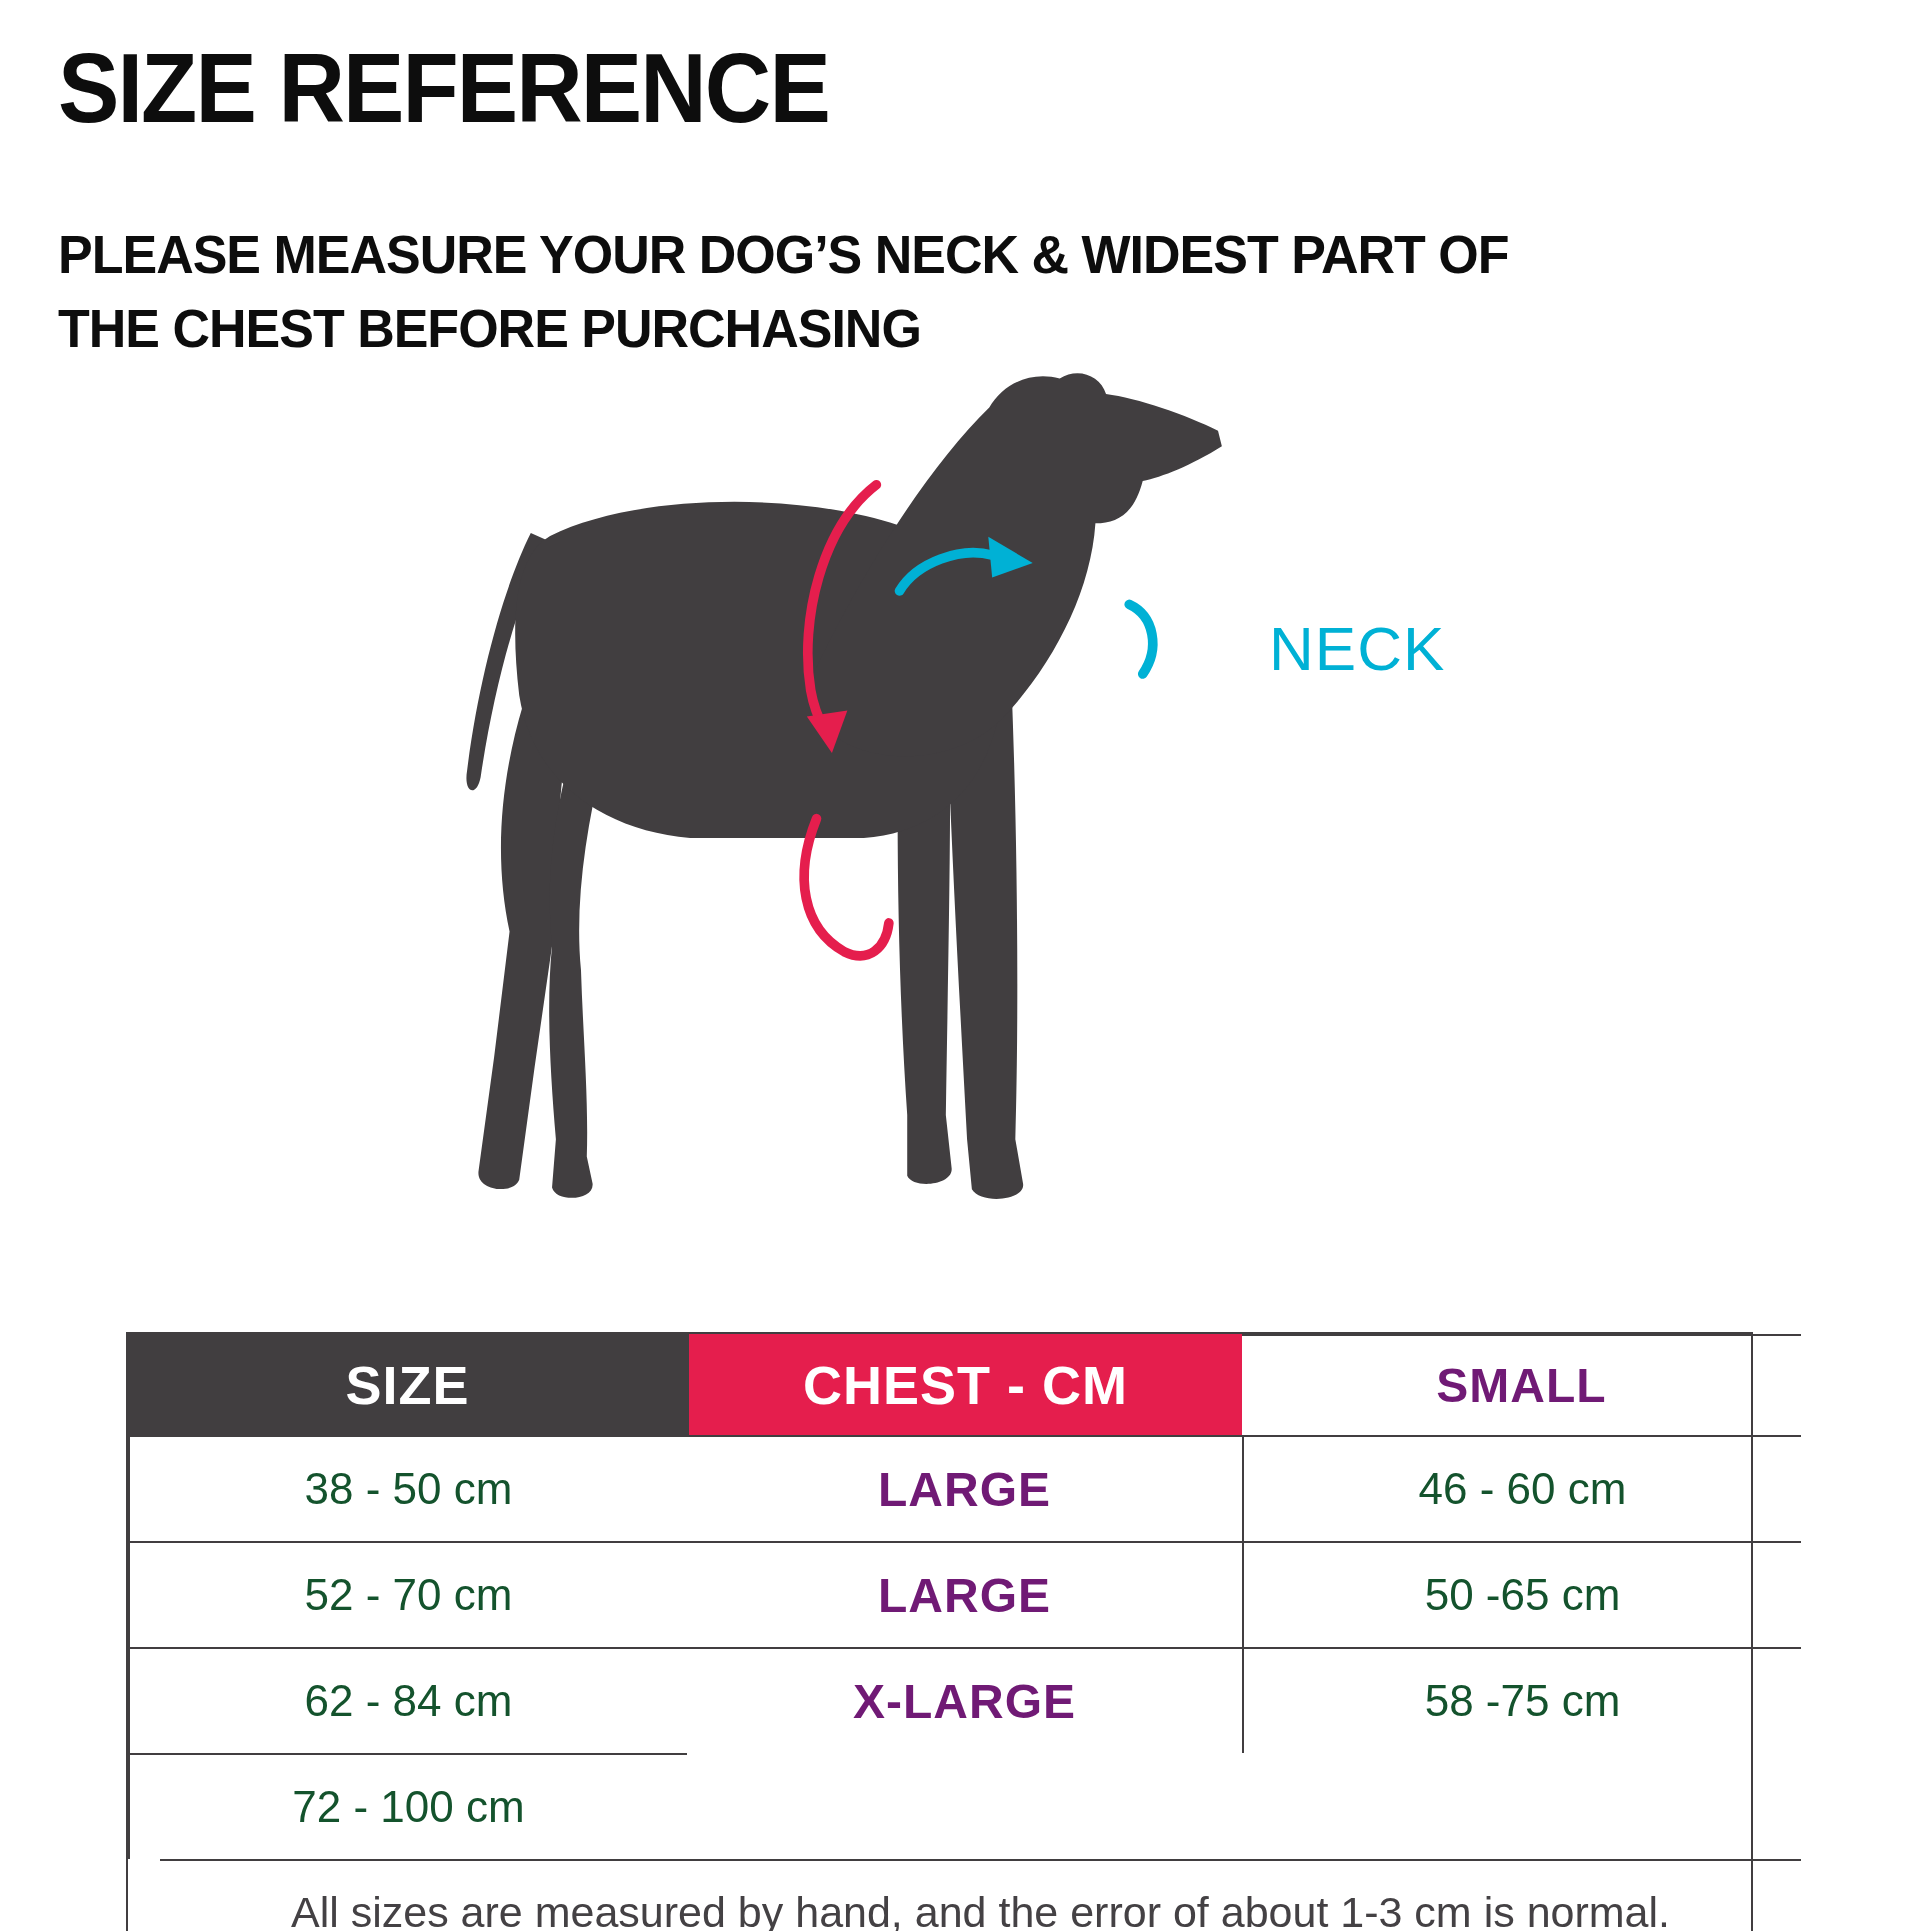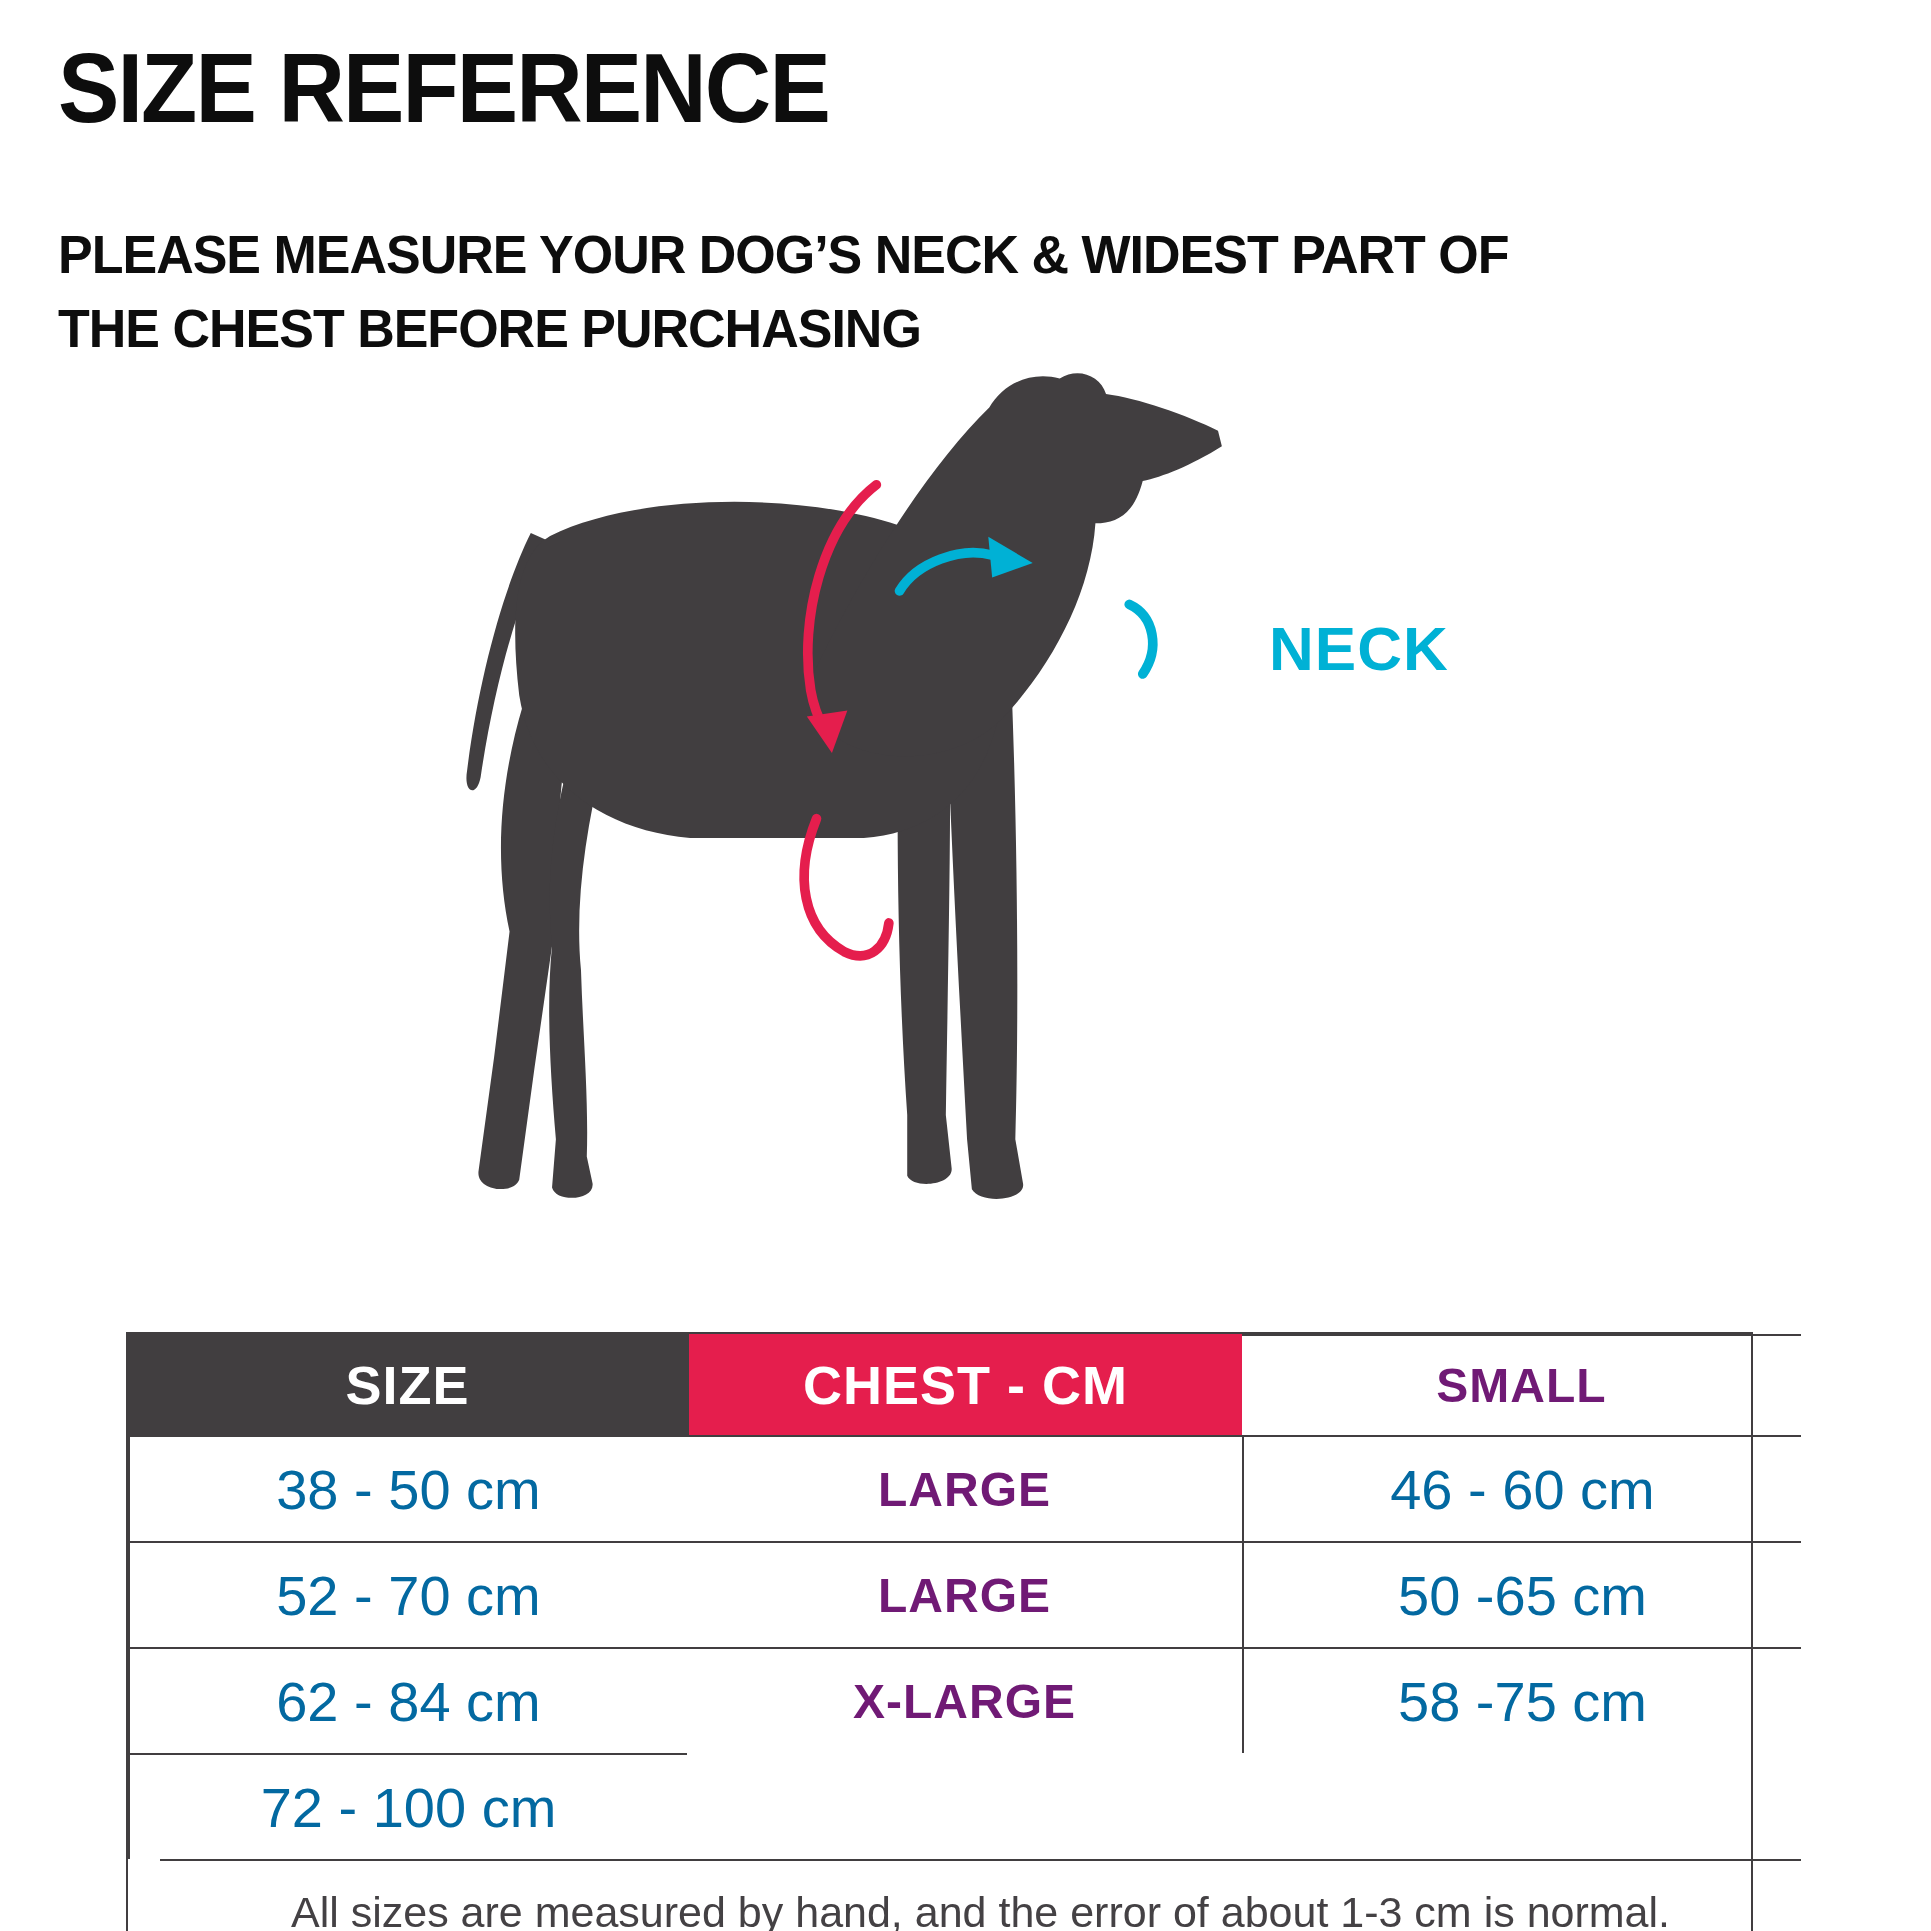--- a/index.html
+++ b/index.html
@@ -50,21 +50,21 @@
   }
   .illustration svg { position: absolute; left: 0; top: 0; }
   .ink { fill: var(--dark, #413E40); }
   .stroke-red  { stroke: var(--red, #E51E4D);  fill: none; stroke-width: 10; stroke-linecap: round; }
   .stroke-cyan { stroke: var(--cyan, #00B1D5); fill: none; stroke-width: 10; stroke-linecap: round; }
   .fill-red  { fill: var(--red, #E51E4D); }
   .fill-cyan { fill: var(--cyan, #00B1D5); }
   .measure-label {
     position: absolute;
     font-size: 62px;
-    font-weight: 700;
+    font-weight: 400;
     letter-spacing: 1px;
     white-space: nowrap;
   }
   .neck-label  { left: 806px; top: 246px; color: var(--cyan, #00B1D5); }
   .chest-label { left: 410px; top: 563px; color: var(--red, #E51E4D); }
 
   
   .size-table {
     position: absolute;
     left: 126px;
@@ -94,23 +94,23 @@
   .head-size  { background: var(--dark, #413E40); }
   .head-neck  { background: var(--cyan, #00B1D5); }
   .head-chest { background: var(--red, #E51E4D); }
   .size-cell {
     font-size: 48px;
     font-weight: 800;
     color: #701a75;
     letter-spacing: 1px;
   }
   .value-cell {
-    font-size: 56px;
+    font-size: 44px;
     font-weight: 400;
-    color: #0369a1;
+    color: #14532d;
   }
   .foot-cell {
     grid-column: 1 / -1;
     font-size: 43px;
     font-weight: 400;
     color: #444144;
     margin-left: 32px;
   }
 </style>
 </head>

